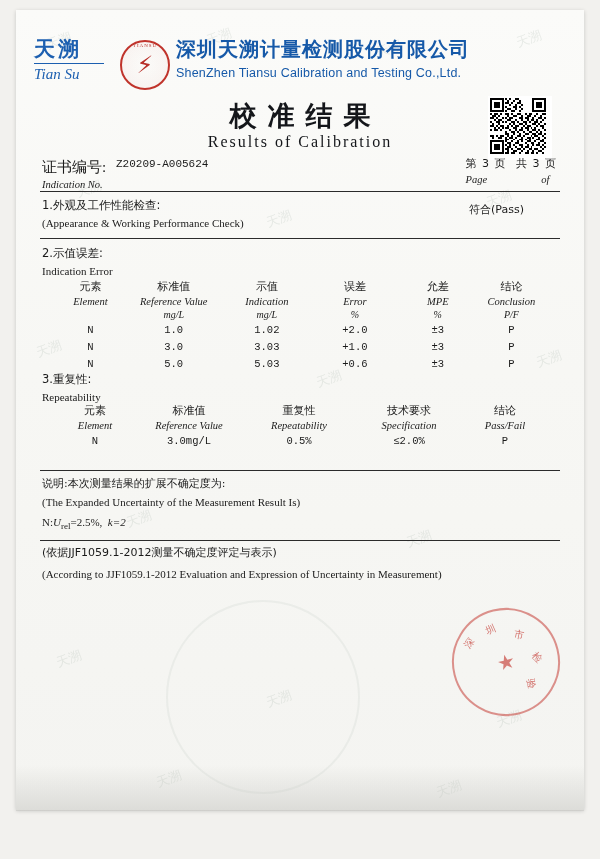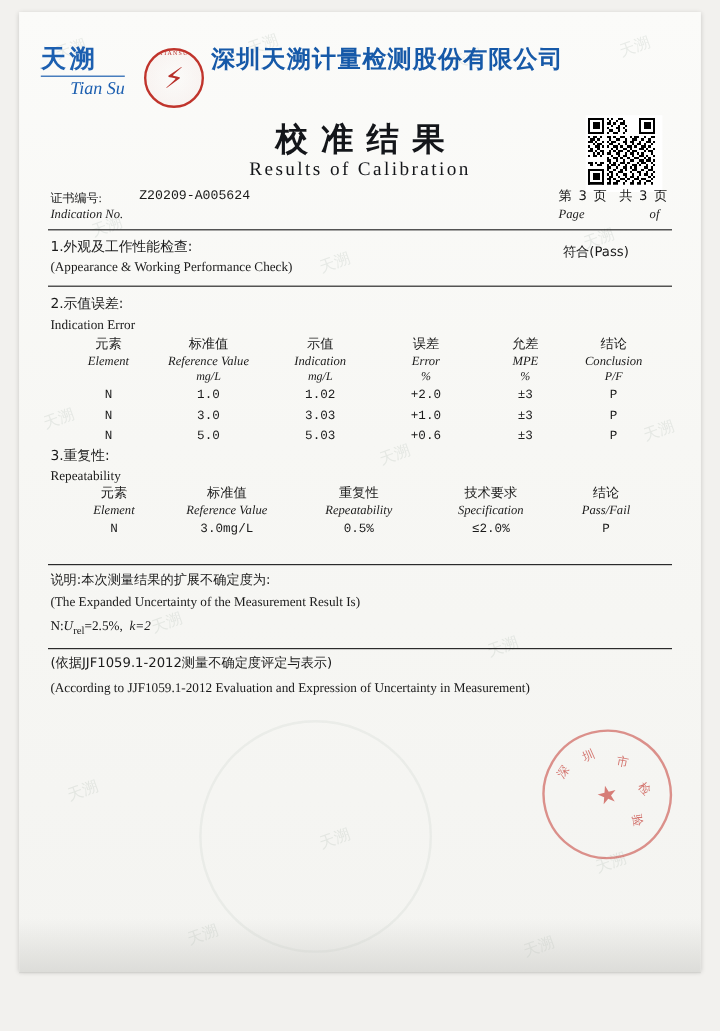--- a/index.html
+++ b/index.html
@@ -78,21 +78,21 @@
     line-height: 1;
   }
   .logo-en {
     font-family: "Liberation Serif", serif;
     font-style: italic;
     font-size: 15px;
     color: #1c5fb0;
     margin-top: 4px;
     border-top: 1.5px solid #1c5fb0;
     padding-top: 2px;
-    text-align: right;
+    text-align: left;
     width: 70px;
   }
   .seal-mark {
     position: absolute;
     left: 86px;
     top: 6px;
     width: 46px;
     height: 46px;
     border-radius: 50%;
     border: 2px solid #c0342c;
@@ -173,21 +173,21 @@
     padding: 2px;
   }
 
   
   .cert-block {
     position: absolute;
     left: 26px;
     top: 148px;
     font-family: "Liberation Serif", serif;
   }
-  .cert-cn { font-size: 10px; color: #1a1a1a; font-family: Liberation Serif, serif; }
+  .cert-cn { font-size: 15px; color: #1a1a1a; font-family: Liberation Serif, serif; }
   .cert-en { font-size: 10.5px; font-style: italic; color: #1a1a1a; margin-top: 2px;}
   .cert-value {
     position: absolute;
     left: 74px;
     top: 0;
     font-size: 11px;
     font-family: "Liberation Mono", monospace;
     color: #1a1a1a;
     white-space: nowrap;
   }
@@ -362,20 +362,21 @@
     <div class="header">
       <div class="logo-box">
         <div class="logo-cn">天溯</div>
         <div class="logo-en">Tian Su</div>
       </div>
       <div class="seal-mark">
         <div class="ring-text">TIANSU</div>
         <div class="bolt">⚡</div>
       </div>
       <div class="org-cn">深圳天溯计量检测股份有限公司</div>
+      <div class="org-en">ShenZhen Tiansu Calibration and Testing Co.,Ltd.</div>
     </div>
 
     <div class="title-cn">校准结果</div>
     <div class="title-en">Results of Calibration</div>
 
     <div class="qr">
       <svg width="56" height="56" viewBox="0 0 29 29" shape-rendering="crispEdges">
         <rect width="29" height="29" fill="#ffffff"></rect>
         <g fill="#000000">
           <rect x="0" y="0" width="7" height="1"></rect>

